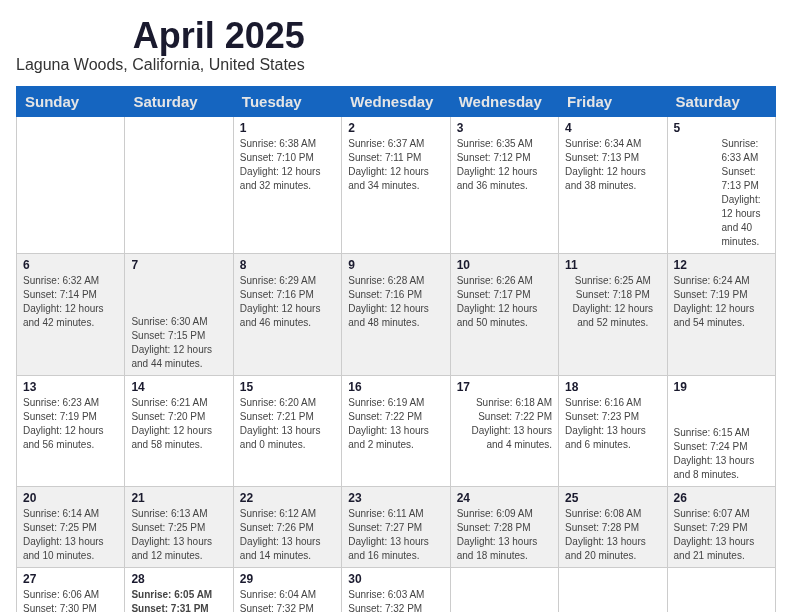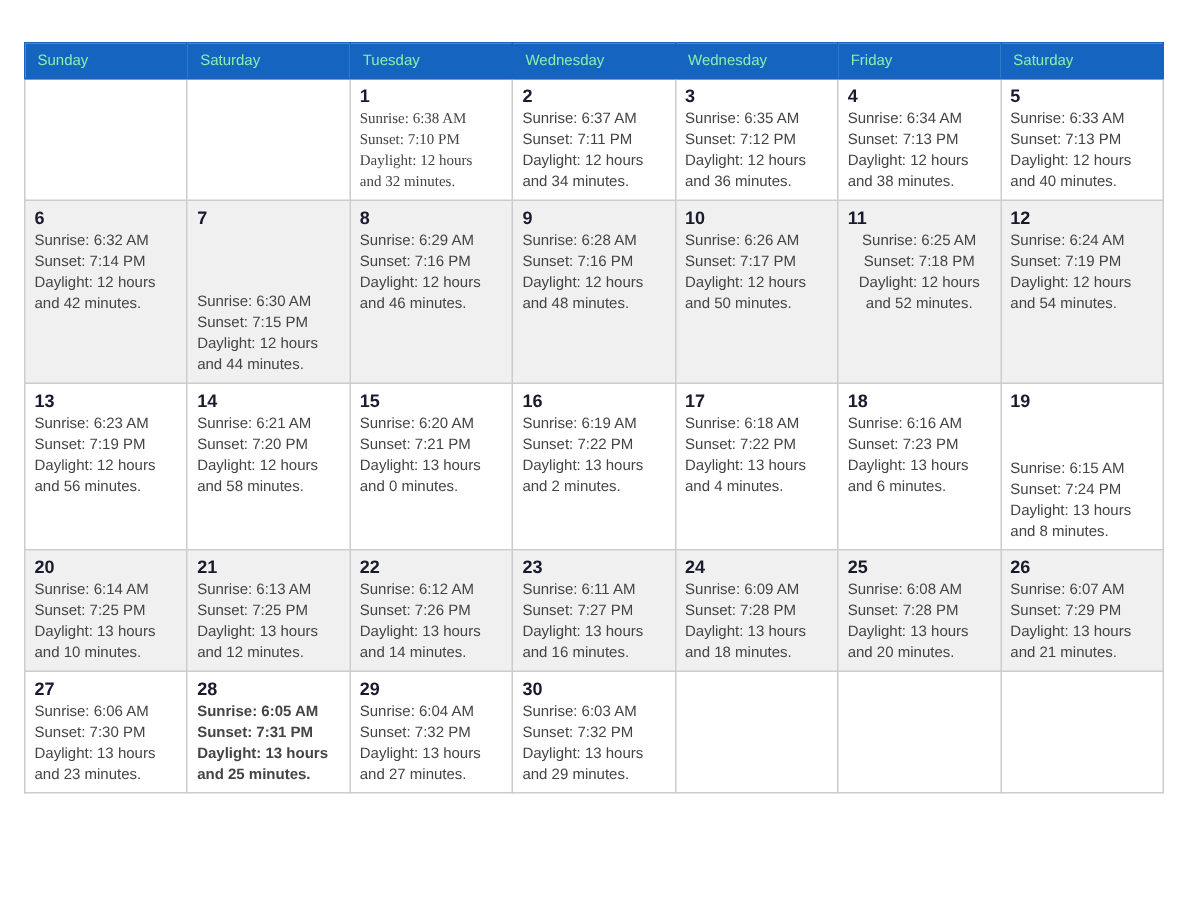--- a/index.html
+++ b/index.html
@@ -39,23 +39,23 @@
       font-size: 16px;
       color: #333;
     }
     .calendar-table {
       width: 100%;
       border-collapse: collapse;
       border: 1px solid #ccc;
     }
     .calendar-table th {
       background-color: #1565c0;
-      color: #86efac;
-      font-size: 10px;
-      font-weight: normal;
+      color: #e5e5e5;
+      font-size: 15px;
+      font-weight: bold;
       padding: 6px 8px;
       text-align: left;
       border: 1px solid #1565c0;
     }
     .calendar-table td {
       vertical-align: top;
       padding: 4px 6px;
       border: 1px solid #ccc;
       font-size: 10.5px;
       color: #333;
@@ -82,41 +82,45 @@
       background-color: #f0f0f0;
     }
     .row-white td {
       background-color: #ffffff;
     }
   </style>
 </head>
 <body>
 
 <div class="header-area">
+  <div class="title-area">
+    <div class="month-title">April 2025</div>
+    <div class="location-title">Laguna Woods, California, United States</div>
+  </div>
 </div>
 
 <table class="calendar-table">
   <thead>
     <tr>
     <th>Sunday</th>
         <th>Saturday</th>
         <th>Tuesday</th>
         <th>Wednesday</th>
         <th>Wednesday</th>
         <th>Friday</th>
         <th>Saturday</th>
       </tr>
   </thead>
   <tbody id="calendar-body">
   <tr class="row-white">
         <td class="empty-cell"></td>
         <td class="empty-cell"></td>
         <td>
           <span class="day-number">1</span>
-          <div class="day-info" style="white-space: pre-line; font-family: Liberation Serif, serif;">Sunrise: 6:38 AM
+          <div class="day-info" style="white-space: pre-line;">Sunrise: 6:38 AM
 Sunset: 7:10 PM
 Daylight: 12 hours
 and 32 minutes.</div>
         </td>
         <td>
           <span class="day-number">2</span>
           <div class="day-info" style="white-space: pre-line;">Sunrise: 6:37 AM
 Sunset: 7:11 PM
 Daylight: 12 hours
 and 34 minutes.</div>
@@ -130,21 +134,21 @@
         </td>
         <td>
           <span class="day-number">4</span>
           <div class="day-info" style="white-space: pre-line;">Sunrise: 6:34 AM
 Sunset: 7:13 PM
 Daylight: 12 hours
 and 38 minutes.</div>
         </td>
         <td>
           <span class="day-number">5</span>
-          <div class="day-info" style="white-space: pre-line;">Sunrise: 6:33 AM
+          <div class="day-info" style="white-space: pre-line; margin-left: 48px;">Sunrise: 6:33 AM
 Sunset: 7:13 PM
 Daylight: 12 hours
 and 40 minutes.</div>
         </td>
       </tr>
       <tr class="row-shaded">
         <td>
           <span class="day-number">6</span>
           <div class="day-info" style="white-space: pre-line;">Sunrise: 6:32 AM
 Sunset: 7:14 PM
@@ -218,21 +222,21 @@
         </td>
         <td>
           <span class="day-number">16</span>
           <div class="day-info" style="white-space: pre-line;">Sunrise: 6:19 AM
 Sunset: 7:22 PM
 Daylight: 13 hours
 and 2 minutes.</div>
         </td>
         <td>
           <span class="day-number">17</span>
-          <div class="day-info" style="white-space: pre-line;">Sunrise: 6:18 AM
+          <div class="day-info" style="white-space: pre-line; text-align: right;">Sunrise: 6:18 AM
 Sunset: 7:22 PM
 Daylight: 13 hours
 and 4 minutes.</div>
         </td>
         <td>
           <span class="day-number">18</span>
           <div class="day-info" style="white-space: pre-line;">Sunrise: 6:16 AM
 Sunset: 7:23 PM
 Daylight: 13 hours
 and 6 minutes.</div>

